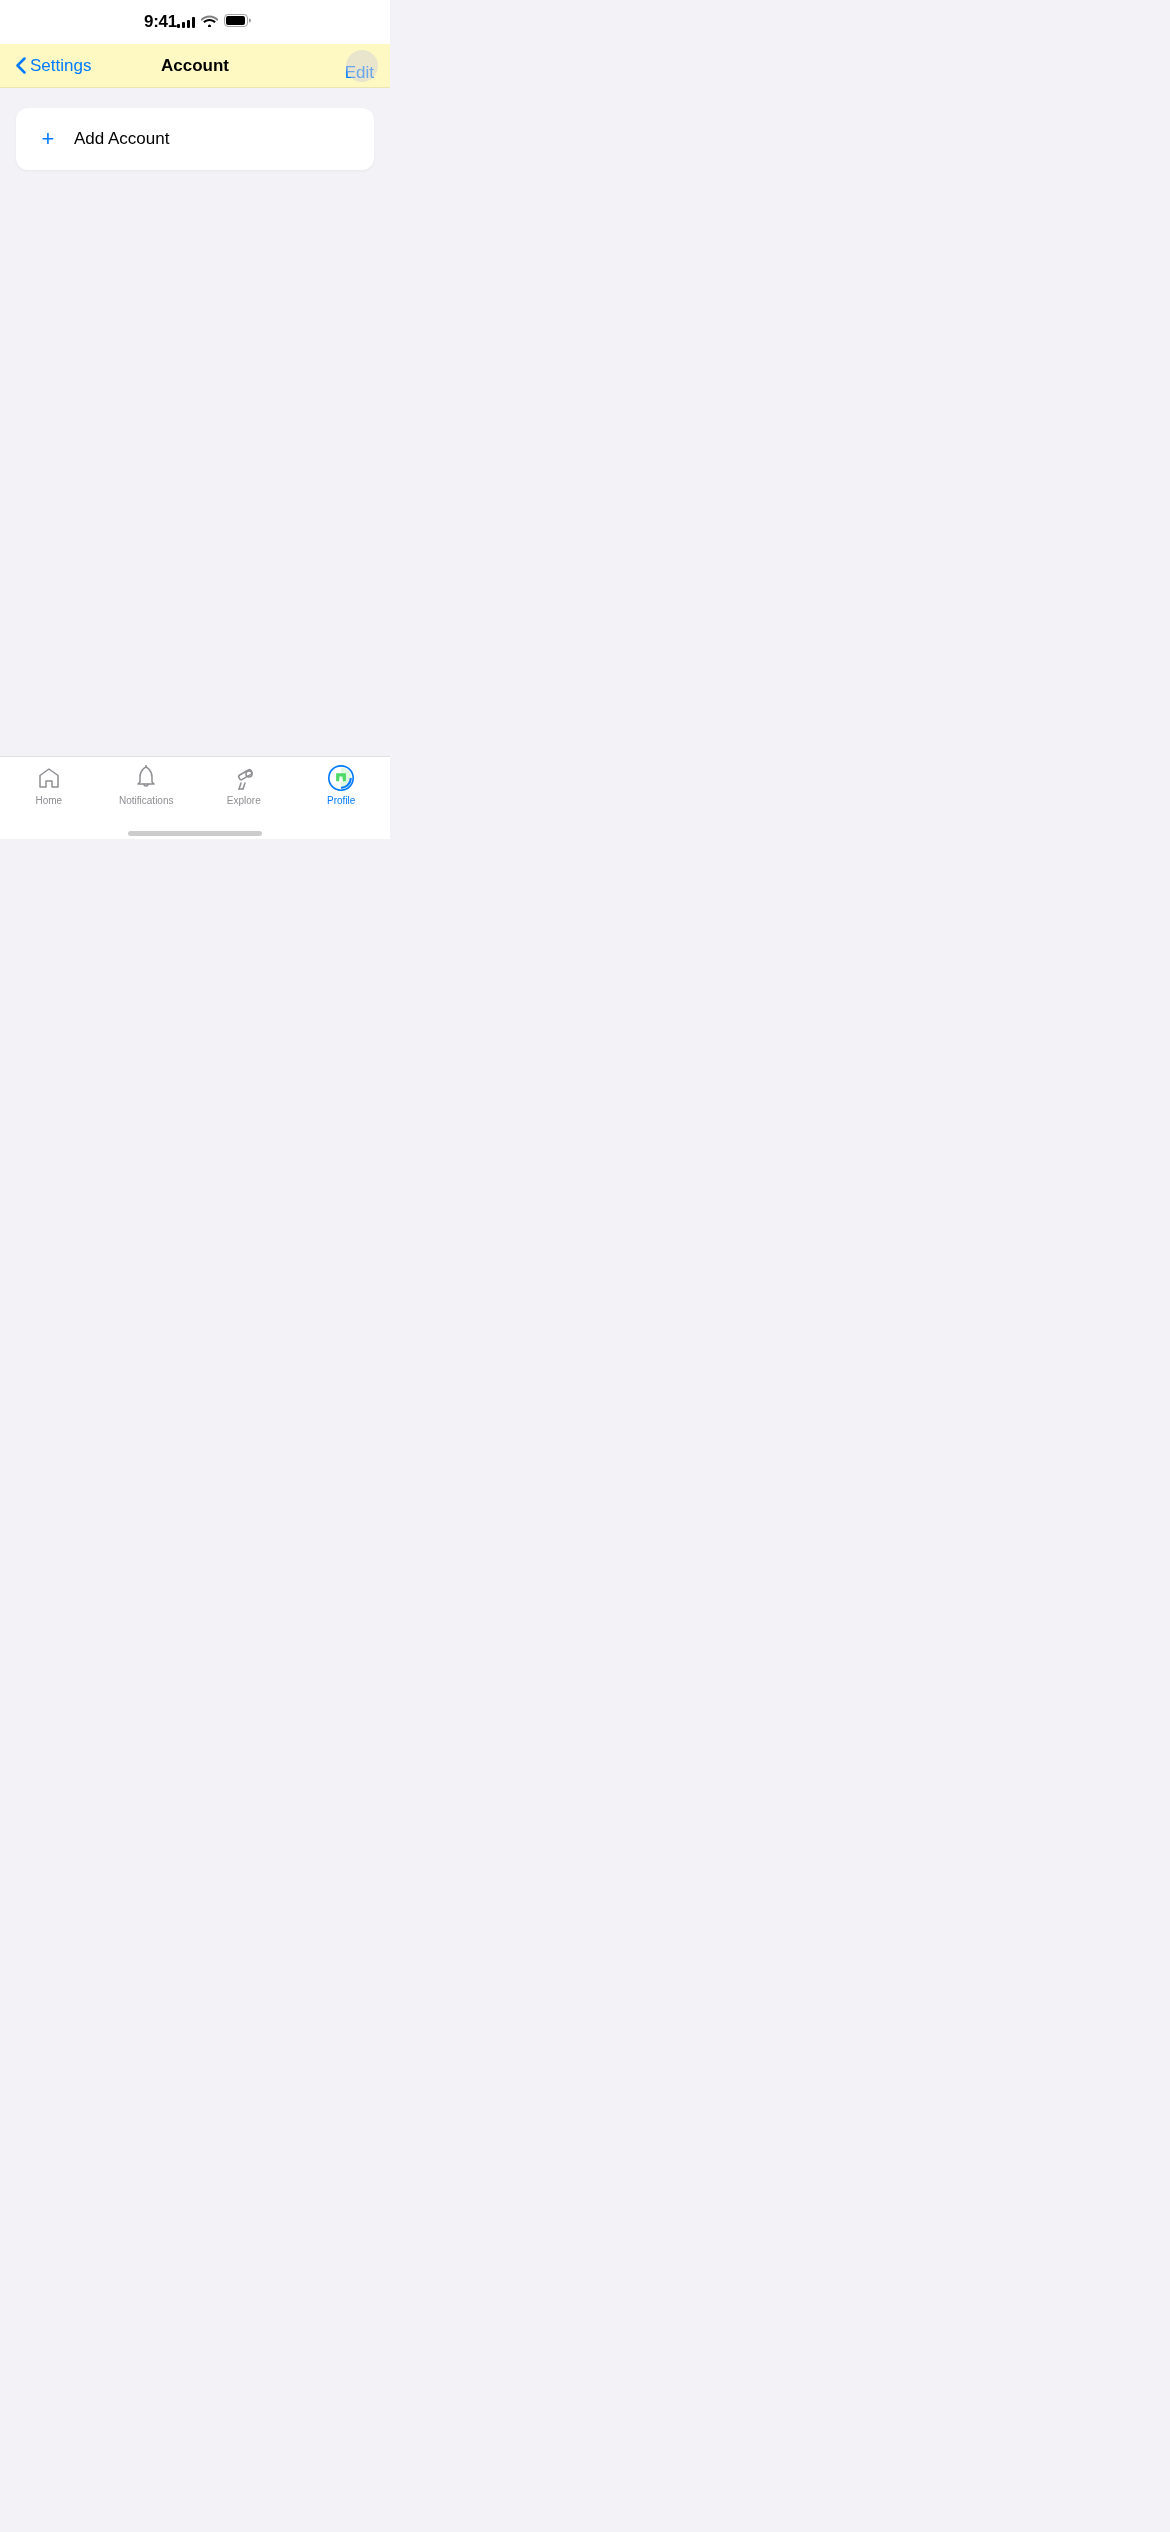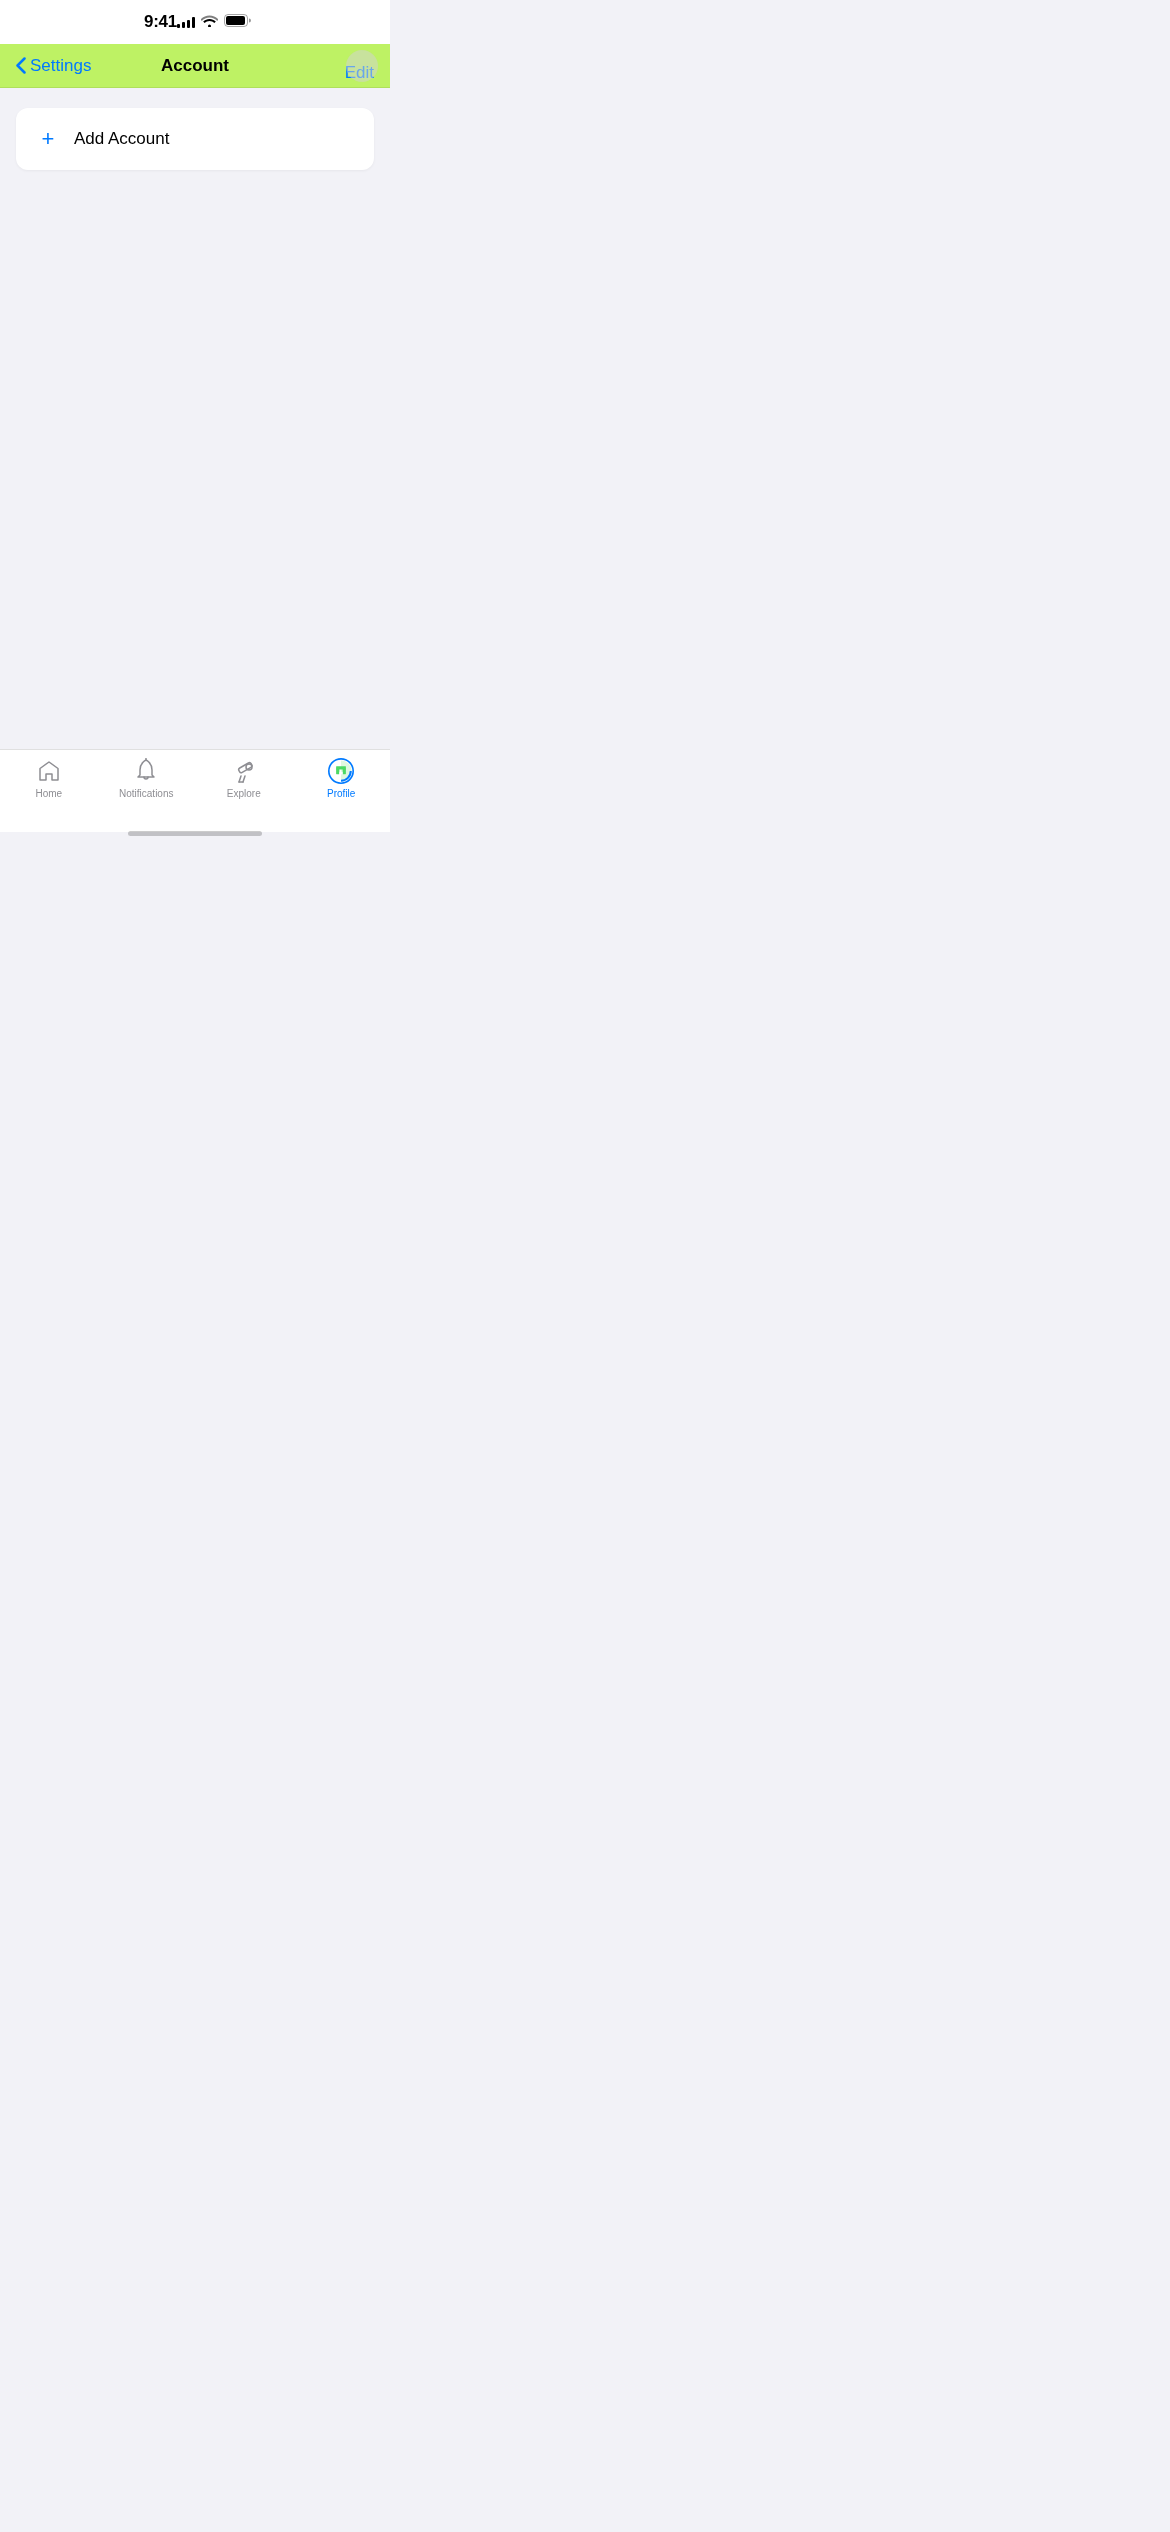--- a/index.html
+++ b/index.html
@@ -45,21 +45,21 @@
     }
 
     .signal-bar {
       width: 3px;
       background: #000;
       border-radius: 1px;
     }
 
     
     .nav-bar {
-      background: #bef264;
+      background: #fef9c3;
       height: 44px;
       display: flex;
       align-items: center;
       justify-content: space-between;
       padding: 0 16px;
       border-bottom: 1px solid rgba(0,0,0,0.08);
     }
 
     .nav-back {
       display: flex;
@@ -162,21 +162,21 @@
     }
 
     .add-label {
       font-size: 17px;
       color: #000000;
     }
 
     
     .tab-bar {
       position: absolute;
-      bottom: 12px;
+      bottom: 5px;
       left: 0;
       right: 0;
       background: rgba(255,255,255,0.95);
       border-top: 1px solid rgba(0,0,0,0.12);
       height: 83px;
       display: flex;
       align-items: flex-start;
       padding-top: 8px;
     }
 

